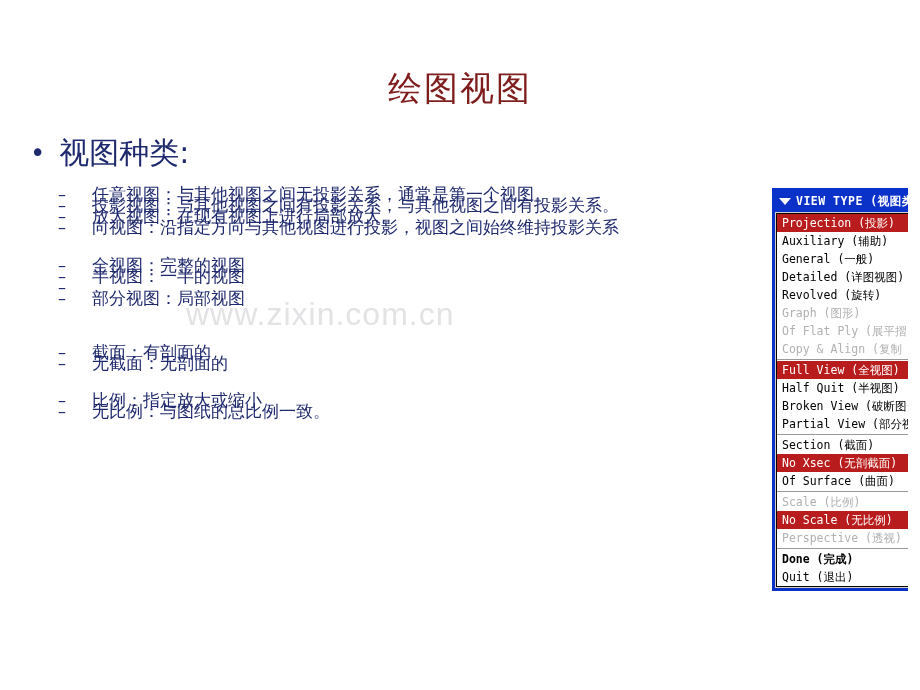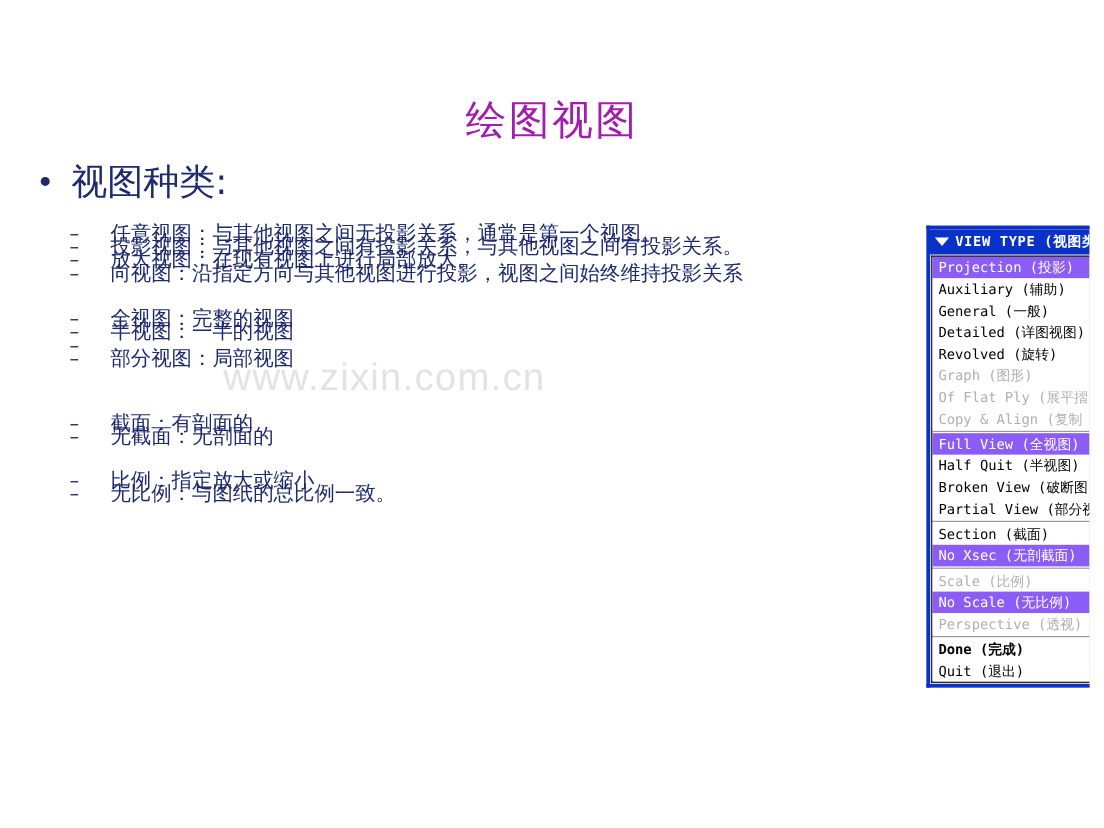--- a/index.html
+++ b/index.html
@@ -40,24 +40,23 @@
 
   
   #title {
     position: absolute;
     left: 0;
     top: 66px;
     width: 920px;
     text-align: center;
     font-family: "DejaVu Sans", sans-serif;
     font-size: 34px;
-    color: #a21caf;
+    color: #7f1d1d;
     letter-spacing: 2px;
     z-index: 3;
-    margin-top: 12px;
   }
 
   
   #body-text {
     position: absolute;
     left: 0; top: 0;
     width: 920px; height: 690px;
     z-index: 4;
   }
 
@@ -143,21 +142,21 @@
     font-family: "DejaVu Sans Mono", monospace;
     font-size: 11.5px;
     color: #000000;
     padding: 2px 2px 2px 5px;
     white-space: nowrap;
     background: #ffffff;
     line-height: 14px;
     overflow: hidden;
   }
   .menu-item.selected {
-    background: #8b5cf6;
+    background: #b91c1c;
     color: #ffffff;
   }
   .menu-item.disabled {
     color: #b0b0b0;
   }
   .menu-item.bold {
     font-weight: bold;
   }
   .menu-sep {
     height: 0;
@@ -245,20 +244,21 @@
         <div class="menu-item disabled">Of Flat Ply (展平摺</div>
         <div class="menu-item disabled">Copy &amp; Align (复制</div>
         <div class="menu-sep"></div>
         <div class="menu-item selected">Full View (全视图)</div>
         <div class="menu-item">Half Quit (半视图)</div>
         <div class="menu-item">Broken View (破断图</div>
         <div class="menu-item">Partial View (部分视</div>
         <div class="menu-sep"></div>
         <div class="menu-item">Section (截面)</div>
         <div class="menu-item selected">No Xsec (无剖截面)</div>
+        <div class="menu-item">Of Surface (曲面)</div>
         <div class="menu-sep"></div>
         <div class="menu-item disabled">Scale (比例)</div>
         <div class="menu-item selected">No Scale (无比例)</div>
         <div class="menu-item disabled">Perspective (透视)</div>
         <div class="menu-sep"></div>
         <div class="menu-item bold">Done (完成)</div>
         <div class="menu-item">Quit (退出)</div>
       </div>
   </div>
 

